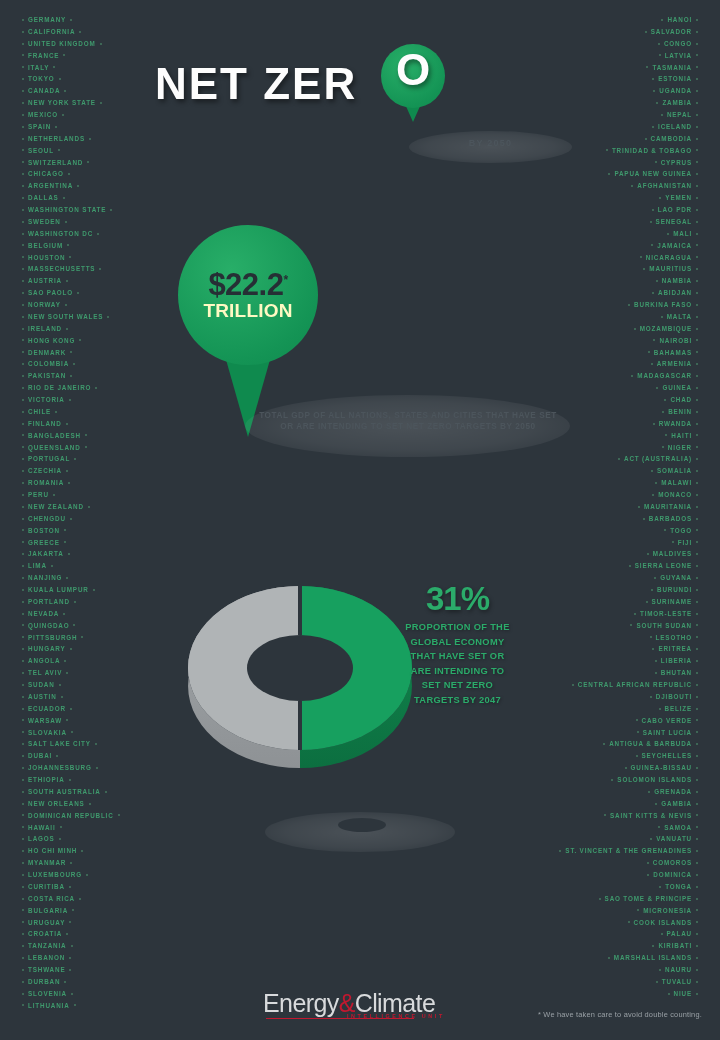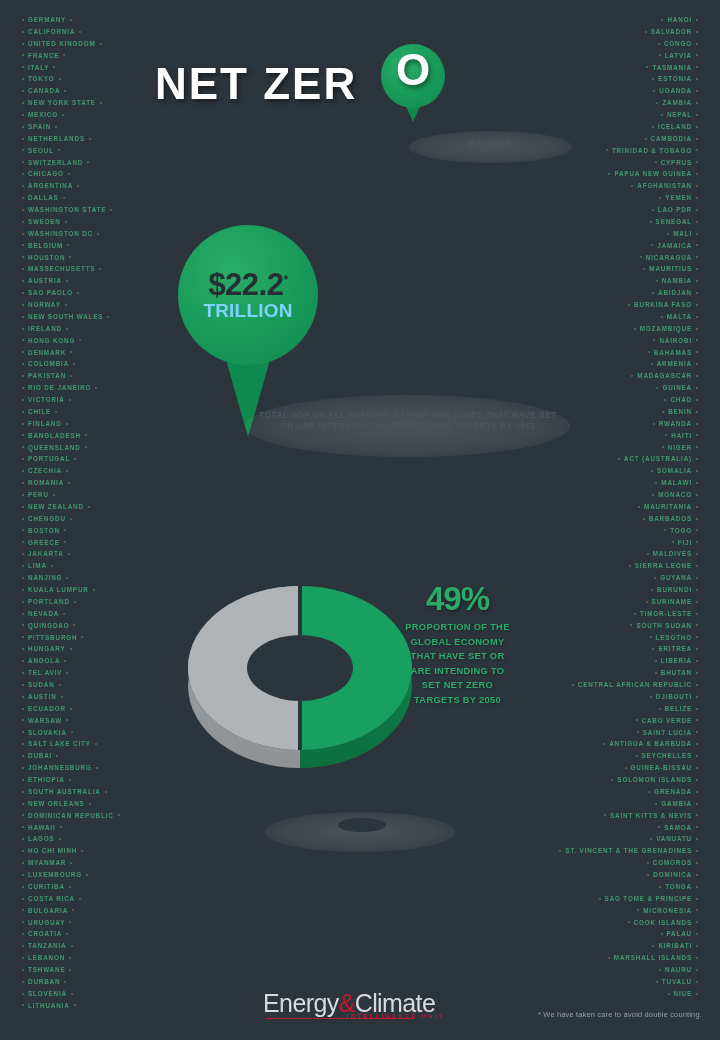--- a/index.html
+++ b/index.html
@@ -75,21 +75,21 @@
     border-width:116px 33px 0 33px;
     border-color:#0f8a4e transparent transparent transparent;
   }
   #gdp-pin .amount{
     position:absolute;left:0;top:44px;width:140px;text-align:center;
     font-size:31px;font-weight:800;color:#262f35;letter-spacing:-.5px;line-height:1;
   }
   #gdp-pin .amount .star{font-size:12px;vertical-align:super;}
   #gdp-pin .unit{
     position:absolute;left:0;top:76px;width:140px;text-align:center;
-    font-size:19px;font-weight:800;color:#7dd3fc;letter-spacing:.2px;line-height:1;
+    font-size:19px;font-weight:800;color:#fef9c3;letter-spacing:.2px;line-height:1;
   }
   #gdp-pin-shadow{left:245px;top:395px;width:325px;height:62px;}
   #gdp-pin-caption{
     position:absolute;left:258px;top:410px;width:300px;text-align:center;
     font-size:8.2px;font-weight:700;letter-spacing:.55px;color:#4c555c;line-height:11px;
   }
 
   
   #donut-wrap{position:absolute;left:185px;top:568px;width:230px;height:200px;}
   #donut-shadow{
@@ -359,22 +359,22 @@
       <path d="M115,100 L115,182 A112,82 0 0 1 115,18 Z" fill="#b0b4b6"></path>
 
       <ellipse cx="115" cy="100" rx="53" ry="33" fill="#2d353c"></ellipse>
 
       <path d="M113,18 L113,67 L117,67 L117,18 Z" fill="#2d353c"></path>
       <path d="M113,133 L113,182 L117,182 L117,133 Z" fill="#2d353c"></path>
     </svg>
   </div>
 
   <div id="pct-block">
-    <div id="pct-value">49%</div>
-    <div id="pct-caption">PROPORTION OF THE GLOBAL ECONOMY THAT HAVE SET OR ARE INTENDING TO SET NET ZERO TARGETS BY 2050</div>
+    <div id="pct-value">31%</div>
+    <div id="pct-caption">PROPORTION OF THE GLOBAL ECONOMY THAT HAVE SET OR ARE INTENDING TO SET NET ZERO TARGETS BY 2047</div>
   </div>
 
   <div id="logo">
     <div class="wordmark"><span>Energy</span><span class="amp">&amp;</span><span>Climate</span></div>
     <div class="rule"></div>
     <div class="sub">INTELLIGENCE UNIT</div>
   </div>
 
   <div id="footnote">* We have taken care to avoid double counting.</div>
 

